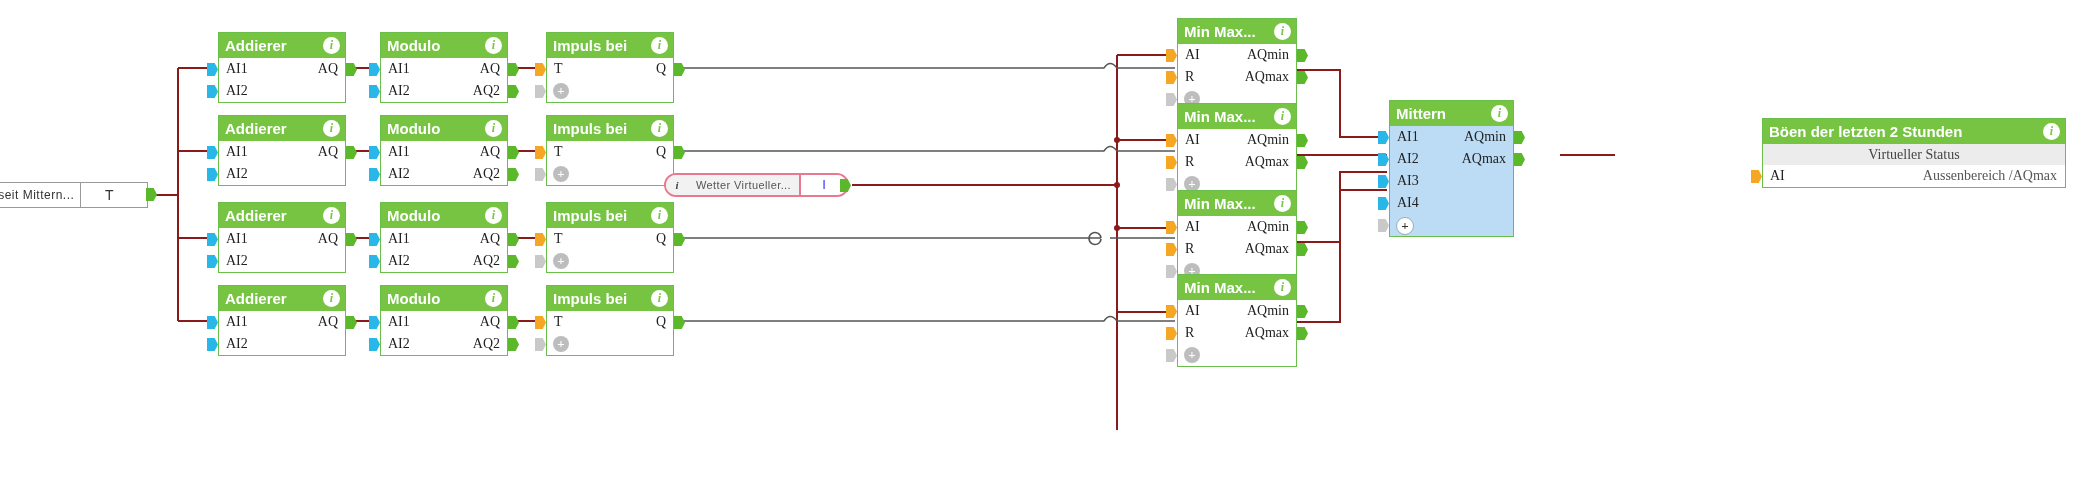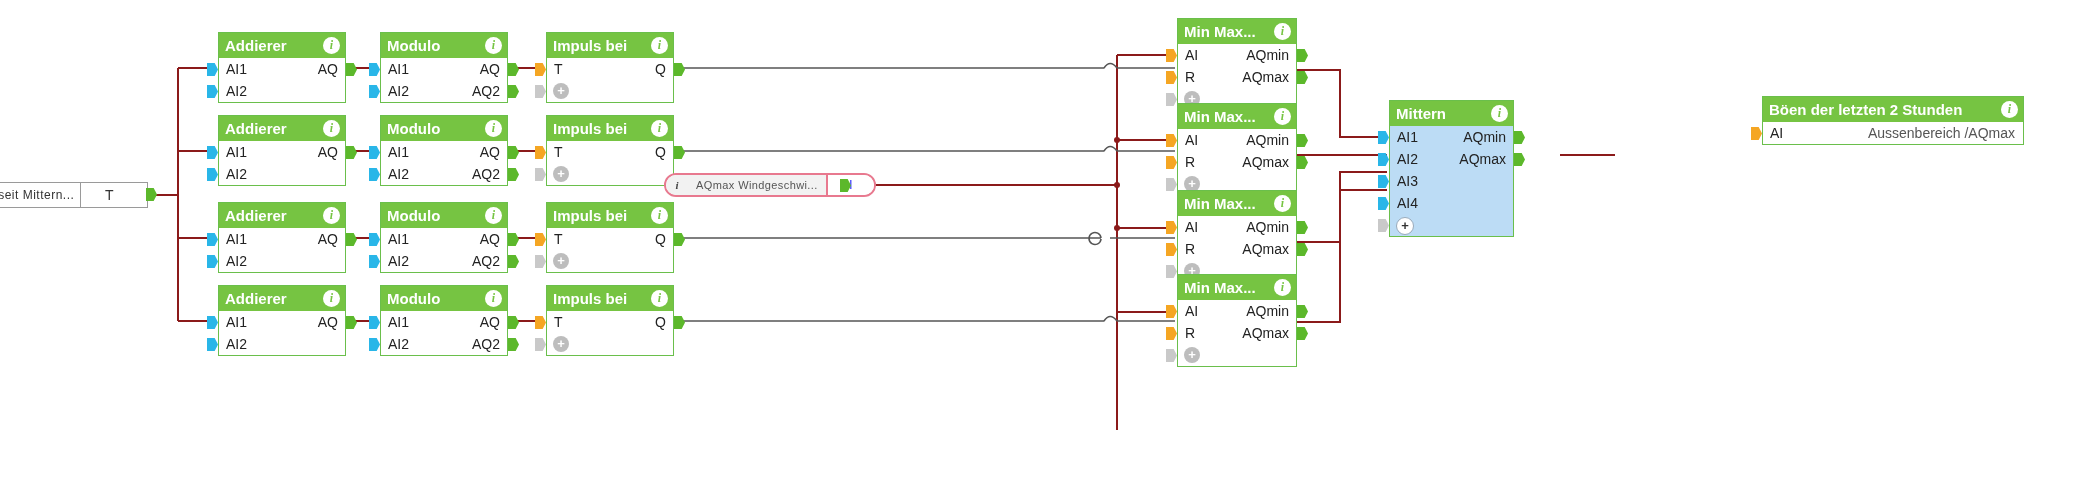--- a/index.html
+++ b/index.html
@@ -8,21 +8,21 @@
   #canvas{position:absolute;left:0;top:0;width:2083px;height:492px;}
   svg.wires{position:absolute;left:0;top:0;width:2083px;height:492px;pointer-events:none;}
 
   
   .node{position:absolute;border:1px solid #6abf4b;background:#ffffff;box-sizing:border-box;}
   .node .hdr{background:#76c442;color:#ffffff;font-weight:bold;font-size:15px;
              height:25px;line-height:25px;padding:0 6px;position:relative;white-space:nowrap;overflow:hidden;}
   .node .hdr .info{position:absolute;right:5px;top:4px;width:17px;height:17px;border-radius:50%;
                    background:#ffffff;color:#76c442;font-size:12px;font-weight:bold;line-height:17px;
                    text-align:center;font-style:italic;font-family:"Liberation Serif",serif;}
-  .node .body{position:relative;}
+  .node .body{position:relative;font-family:Liberation Serif, serif;}
   .row{position:relative;height:22px;line-height:22px;font-size:14px;color:#222;}
   .row .in{position:absolute;left:7px;}
   .row .out{position:absolute;right:7px;}
   .plusrow{height:22px;line-height:22px;position:relative;}
   .plusicon{position:absolute;left:6px;top:3px;width:16px;height:16px;border-radius:50%;
             background:#bdbdbd;color:#fff;font-size:13px;line-height:15px;text-align:center;font-weight:bold;}
 
   
   .node.sel .body{background:#bcdcf5;}
   .node.sel .plusicon{background:#fff;color:#333;border:1px solid #9ab;}
@@ -287,21 +287,21 @@
       </div>
       <div class="plusrow">
         <span class="pin in-gray" style="top:5px;"></span>
         <span class="plusicon">+</span>
       </div>
     </div>
   </div>
 
   <div class="pill" style="left:664px;top:173px;">
     <div class="pinfo">i</div>
-    <div class="ptext">AQmax  Windgeschwi...</div>
+    <div class="ptext">Wetter  Virtueller...</div>
     <div class="pval">I</div>
   </div>
   <div style="position:absolute;left:840px;top:179px;width:11px;height:13px;background:#5cb82b;
        clip-path:polygon(0 0,70% 0,100% 50%,70% 100%,0 100%);"></div>
 
   <div class="node" style="left:218px;top:202px;width:128px;">
     <div class="hdr">
       <span>Addierer</span>
       <span class="info">i</span>
     </div>
@@ -494,26 +494,27 @@
         <span class="pin in-blue" style="top:5px;"></span>
         <span class="in">AI4</span>
       </div>
       <div class="plusrow">
         <span class="pin in-gray" style="top:5px;"></span>
         <span class="plusicon">+</span>
       </div>
     </div>
   </div>
 
-  <div class="node statusnode" style="left:1762px;top:96px;width:262px;">
+  <div class="node statusnode" style="left:1762px;top:118px;width:304px;">
     <div class="hdr">
       <span>Böen der letzten 2 Stunden</span>
       <span class="info">i</span>
     </div>
     <div class="body">
+      <div class="subrow">Virtueller Status</div>
       <div class="valrow">
         <span class="pin in-orange" style="top:5px;"></span>
         <span class="in">AI</span>
         <span class="val">Aussenbereich /AQmax</span>
       </div>
     </div>
   </div>
 
   <span class="hidden-text">Logic block editor canvas</span>
 </div>

